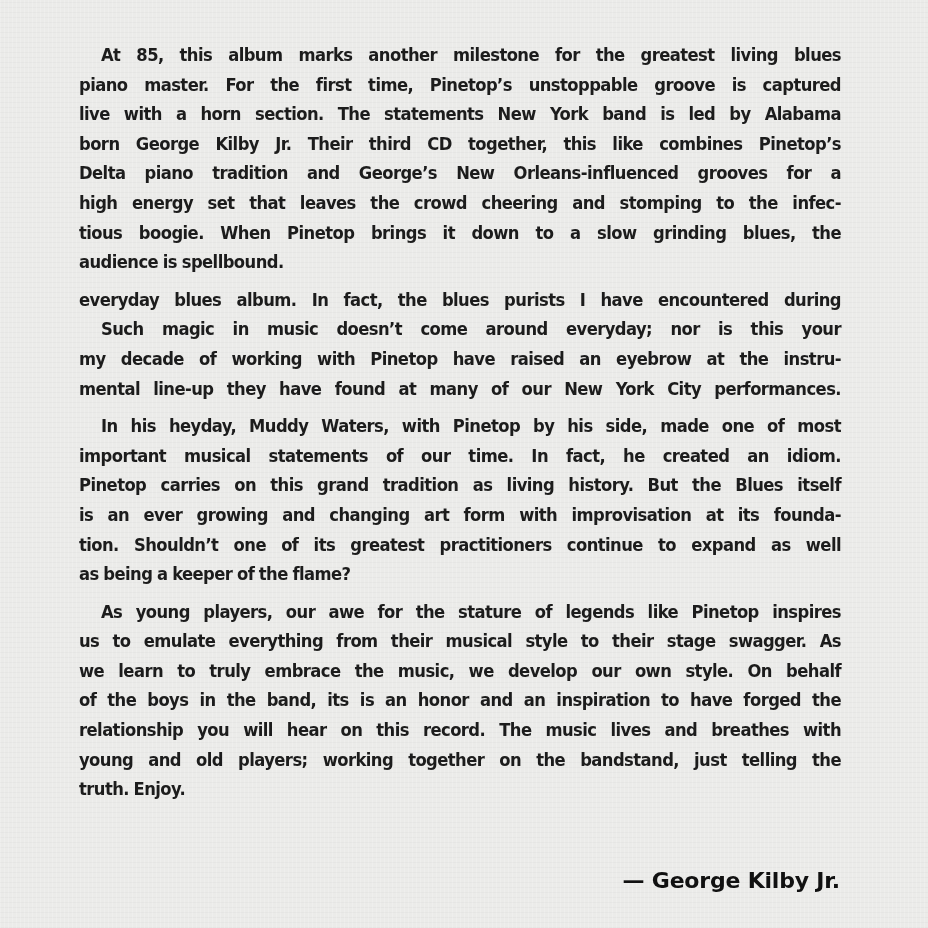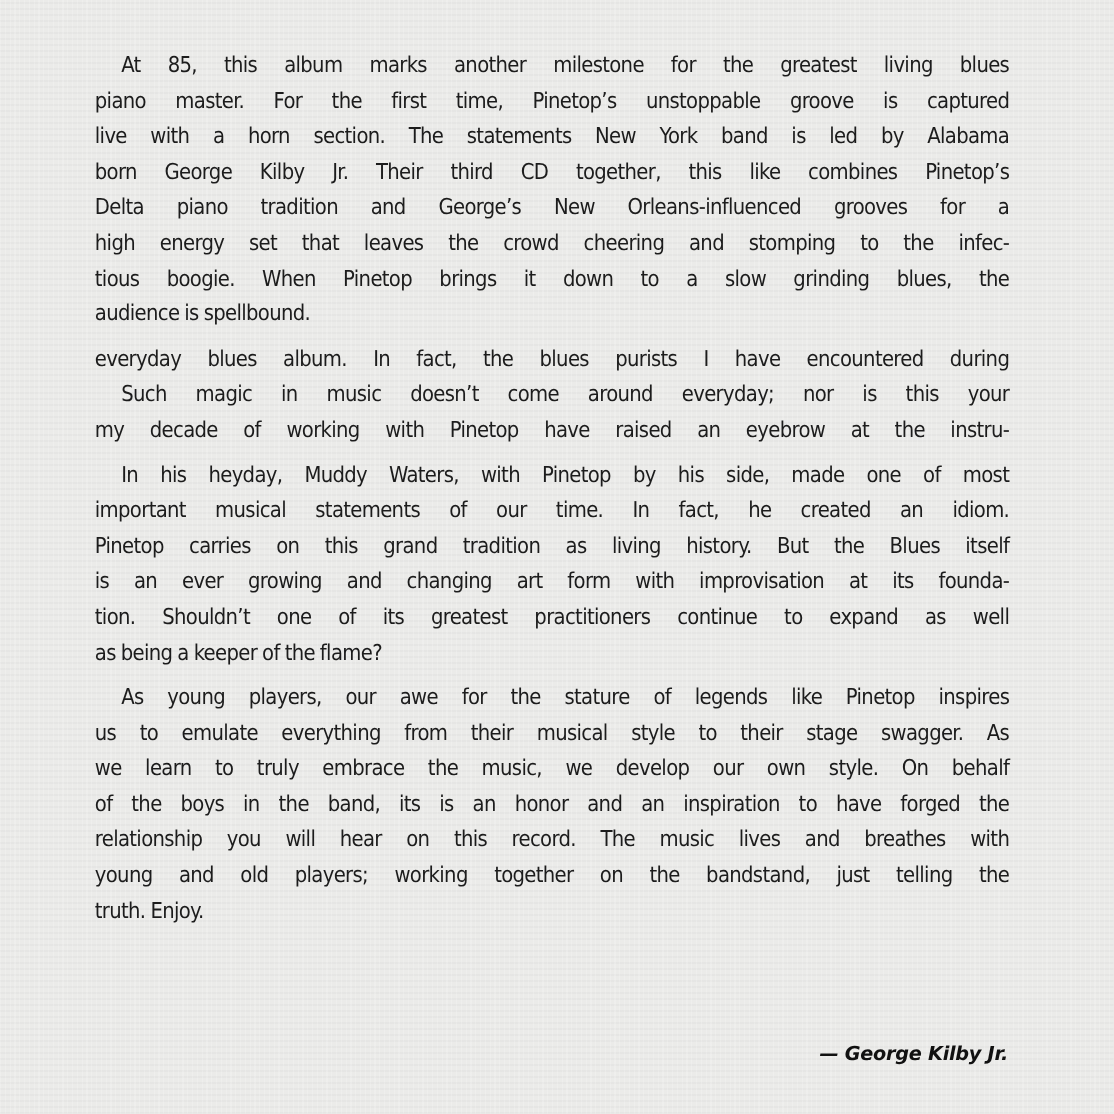--- a/index.html
+++ b/index.html
@@ -26,43 +26,43 @@
     }
     .para {
       margin: 0 0 8px 0;
       font-size: 18.2px;
       line-height: 29.6px;
       text-align: justify;
       text-indent: 22px;
       letter-spacing: -0.55px;
       word-spacing: -0.5px;
       font-stretch: condensed;
+      font-weight: bold;
     }
     .para .line {
       display: block;
       text-align: justify;
       text-align-last: justify;
       white-space: nowrap;
     }
     .para .line.last {
       text-align-last: left;
     }
     .para .line.first {
       padding-left: 22px;
     }
     .para {
       text-indent: 0;
     }
     .signature {
       position: absolute;
       right: 88px;
       top: 868px;
-      font-size: 16px;
+      font-size: 22px;
       font-weight: bold;
-      font-style: italic;
       color: #111;
       letter-spacing: -0.2px;
     }
   </style>
 </head>
 <body>
 
 <div class="page">
   <p class="para">
     <span class="line first">At 85, this album marks another milestone for the greatest living blues</span>
@@ -71,20 +71,21 @@
     <span class="line">born George Kilby Jr. Their third CD together, this like combines Pinetop’s</span>
     <span class="line">Delta piano tradition and George’s New Orleans-influenced grooves for a</span>
     <span class="line">high energy set that leaves the crowd cheering and stomping to the infec-</span>
     <span class="line">tious  boogie. When Pinetop brings it down to a slow grinding blues, the</span>
     <span class="line last">audience is spellbound.</span>
   </p>
   <p class="para">
     <span class="line">everyday blues album.  In fact, the blues purists I have encountered during</span>
     <span class="line first">Such magic in music doesn’t come around everyday; nor is this your</span>
     <span class="line">my decade of working with Pinetop have raised an eyebrow at the instru-</span>
+    <span class="line">mental line-up they have found at many of our New York City performances.</span>
   </p>
   <p class="para">
     <span class="line first">In his heyday, Muddy Waters, with Pinetop by his side, made one of most</span>
     <span class="line">important musical statements of our time.  In fact, he created an idiom.</span>
     <span class="line">Pinetop carries on this grand tradition as living history.  But the Blues itself</span>
     <span class="line">is an ever growing and changing art form with improvisation at its founda-</span>
     <span class="line">tion.  Shouldn’t one of its greatest practitioners continue to expand as well</span>
     <span class="line last">as being a keeper of the flame?</span>
   </p>
   <p class="para">

